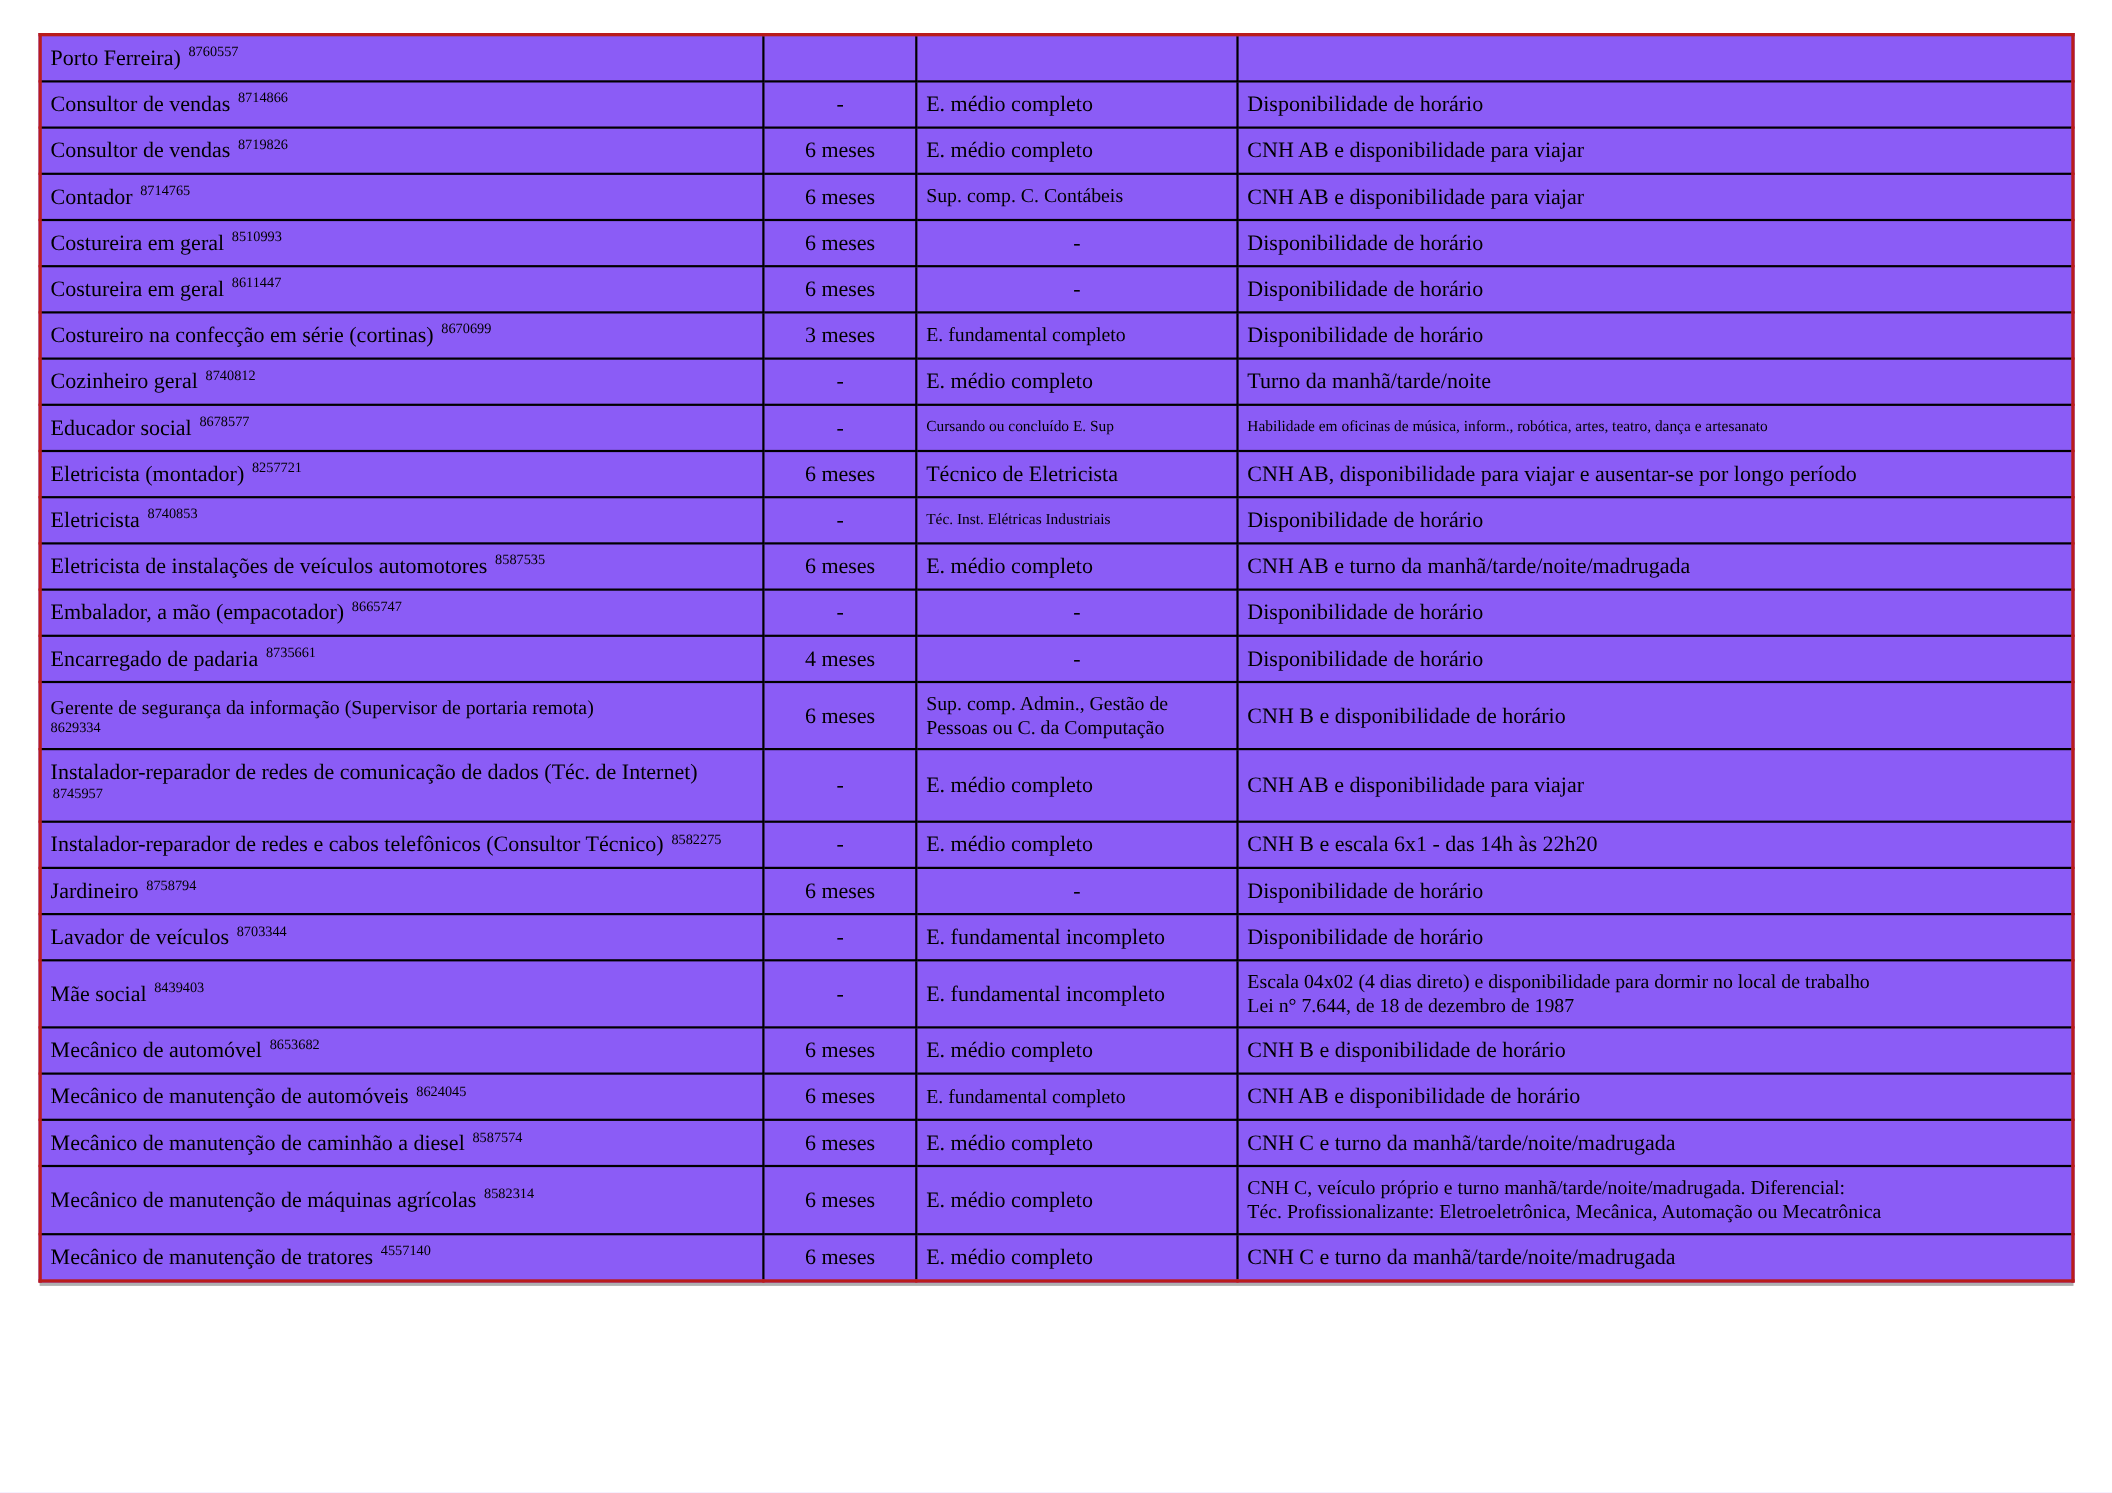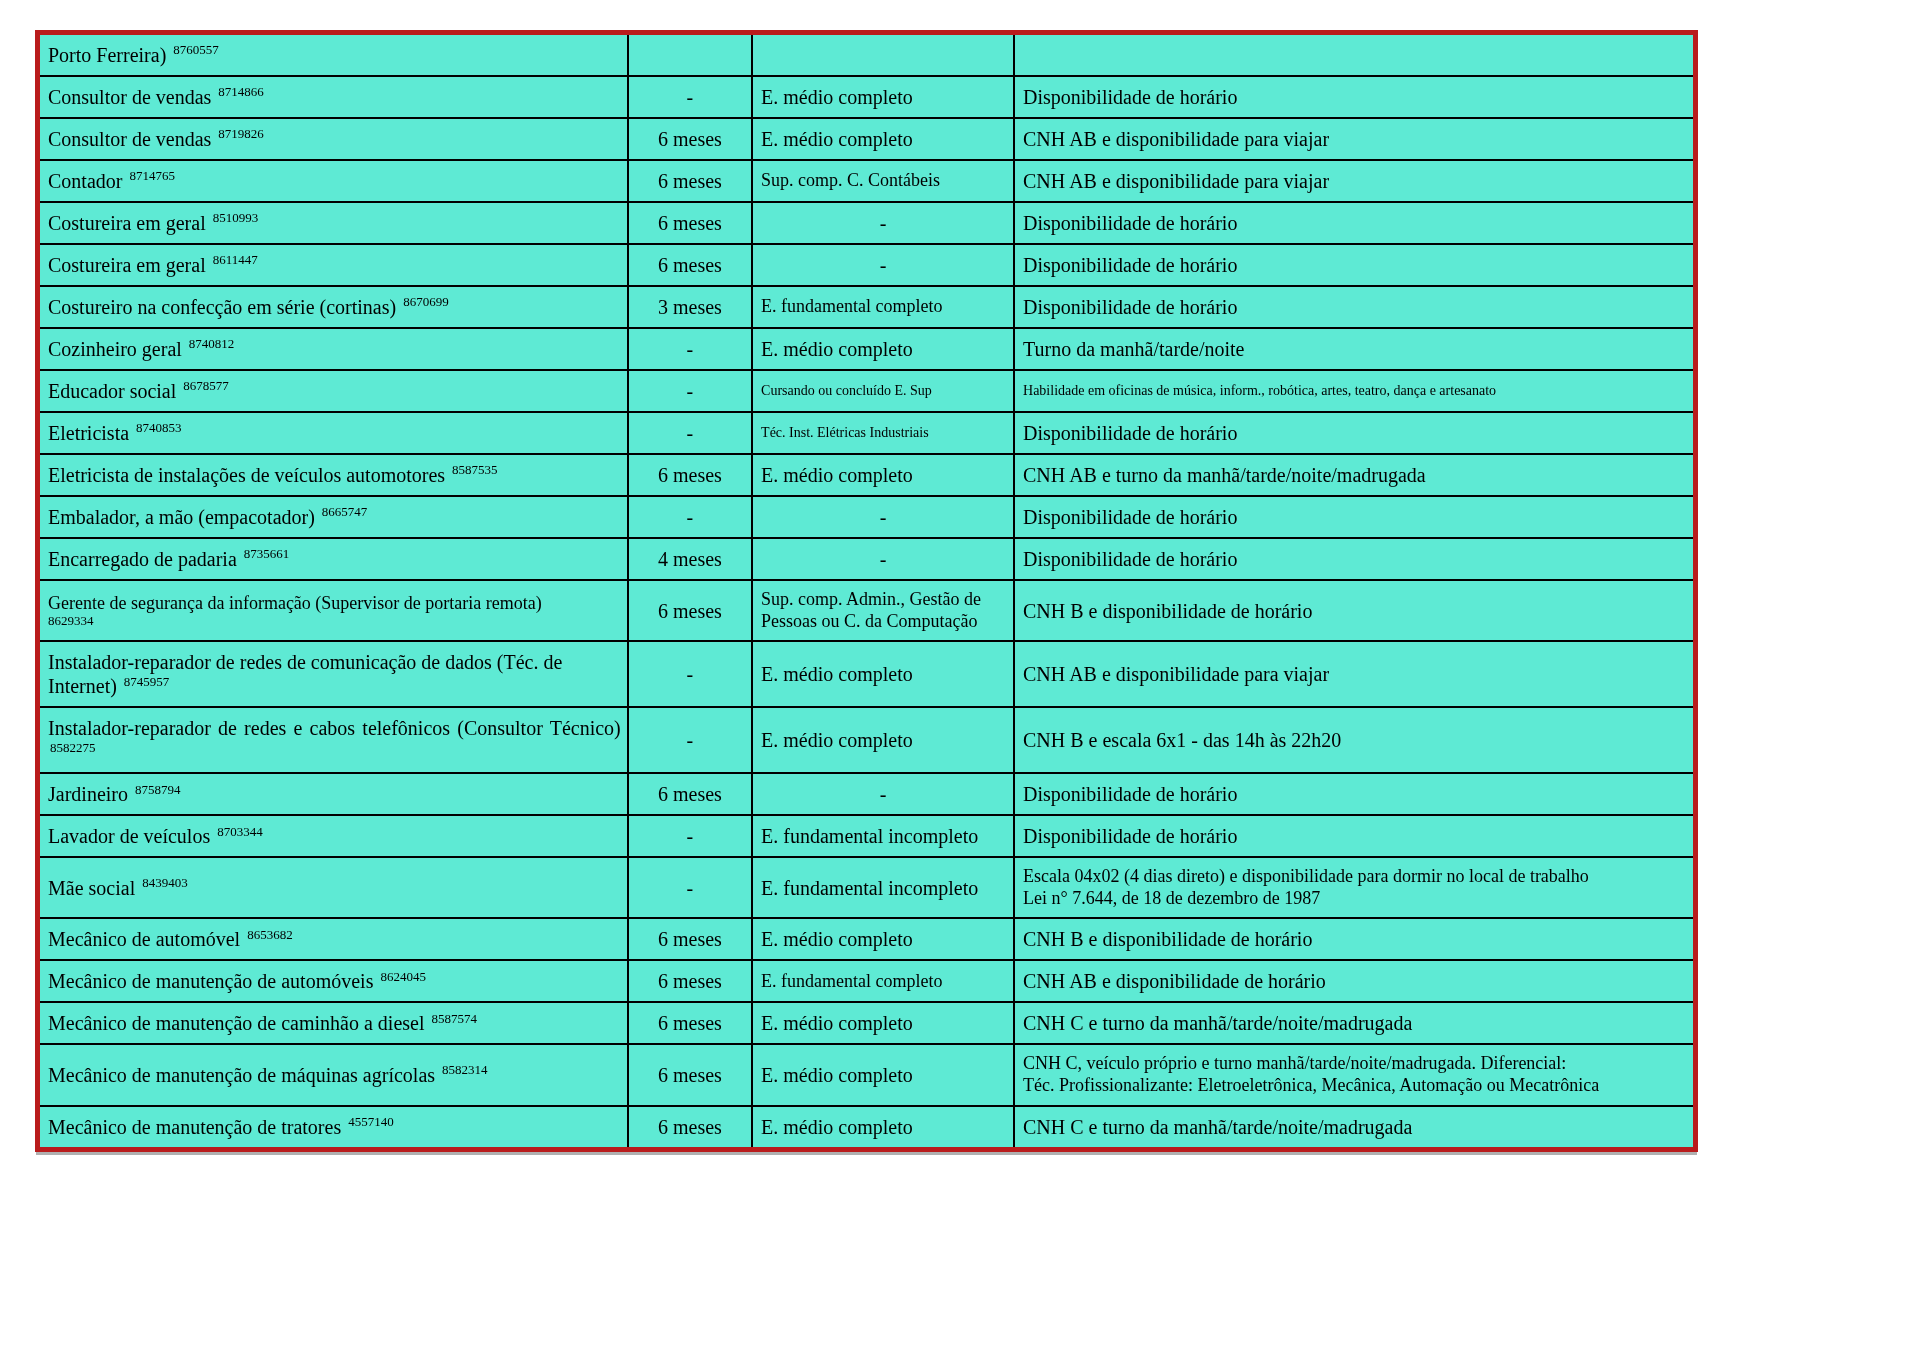--- a/index.html
+++ b/index.html
@@ -10,24 +10,24 @@
     height: 1357px;
     font-family: "Liberation Serif", serif;
     color: #000000;
   }
   .page {
     padding: 30px 0 0 35px;
   }
   table.vacancies {
     border-collapse: collapse;
     table-layout: fixed;
-    width: 1663px;
-    border: 5px solid #b91c1c;
+    width: 1851px;
+    border: 3px solid #b91c1c;
     box-shadow: 0 4px 0 -1px #b0b0b0;
-    background: #5eead4;
+    background: #8b5cf6;
   }
   td {
     border: 2px solid #000000;
     padding: 8px 8px;
     font-size: 20px;
     line-height: 1.2;
     vertical-align: middle;
     overflow: hidden;
     word-wrap: break-word;
   }
@@ -110,20 +110,26 @@
           <td class="edu">E. médio completo</td>
           <td class="req">Turno da manhã/tarde/noite</td>
         </tr>
         <tr>
           <td class="job"><span>Educador social</span> <sup class="code">8678577</sup></td>
           <td class="exp">-</td>
           <td class="edu size-xsmall">Cursando ou concluído E. Sup</td>
           <td class="req size-xsmall">Habilidade em oficinas de música, inform., robótica, artes, teatro, dança e artesanato</td>
         </tr>
         <tr>
+          <td class="job"><span>Eletricista (montador)</span> <sup class="code">8257721</sup></td>
+          <td class="exp">6 meses</td>
+          <td class="edu">Técnico de Eletricista</td>
+          <td class="req">CNH AB, disponibilidade para viajar e ausentar-se por longo período</td>
+        </tr>
+        <tr>
           <td class="job"><span>Eletricista</span> <sup class="code">8740853</sup></td>
           <td class="exp">-</td>
           <td class="edu size-xsmall">Téc. Inst. Elétricas Industriais</td>
           <td class="req">Disponibilidade de horário</td>
         </tr>
         <tr>
           <td class="job"><span>Eletricista de instalações de veículos automotores</span> <sup class="code">8587535</sup></td>
           <td class="exp">6 meses</td>
           <td class="edu">E. médio completo</td>
           <td class="req">CNH AB e turno da manhã/tarde/noite/madrugada</td>

